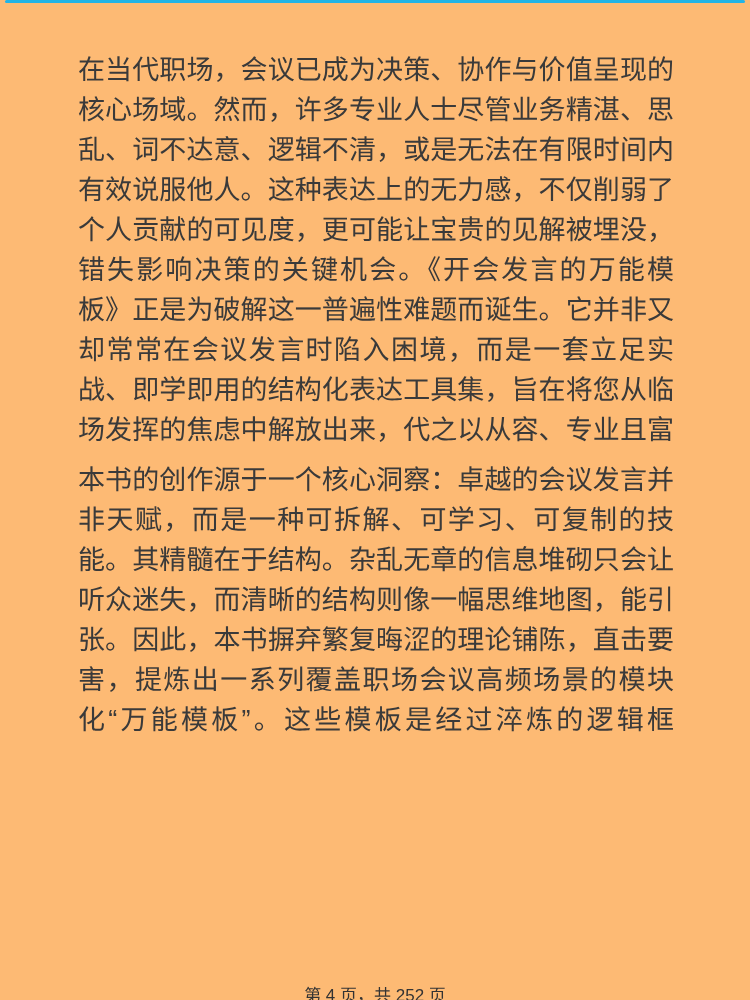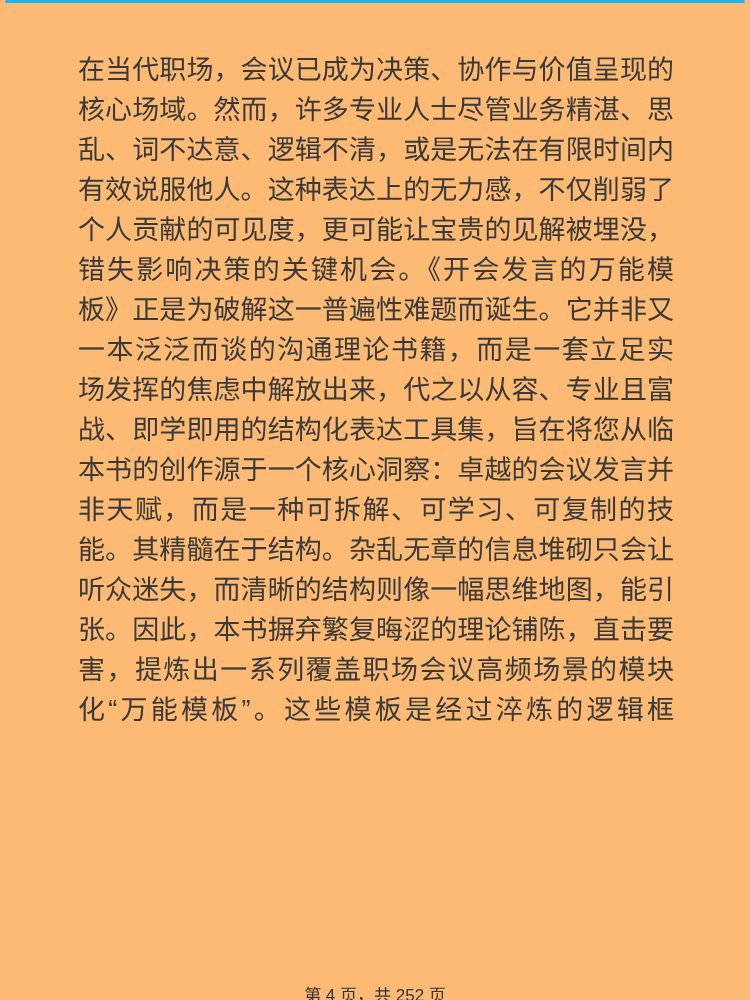--- a/index.html
+++ b/index.html
@@ -28,21 +28,21 @@
     position: absolute;
     top: 50px;
     left: 78px;
     width: 596px;
     font-size: 27px;
     line-height: 40px;
     color: #3a3a3a;
     letter-spacing: 0;
   }
   .paragraph { margin: 0; padding: 0; }
-  .paragraph + .paragraph { }
+  .paragraph + .paragraph { margin-top: 10px; }
   .line {
     height: 40px;
     overflow: hidden;
     text-align: justify;
     text-align-last: justify;
   }
   .line--end {
     text-align: left;
     text-align-last: left;
   }
@@ -67,23 +67,23 @@
   <main class="content">
 
     <section class="paragraph">
       <div class="line">在当代职场，会议已成为决策、协作与价值呈现的</div>
       <div class="line">核心场域。然而，许多专业人士尽管业务精湛、思</div>
       <div class="line">乱、词不达意、逻辑不清，或是无法在有限时间内</div>
       <div class="line">有效说服他人。这种表达上的无力感，不仅削弱了</div>
       <div class="line">个人贡献的可见度，更可能让宝贵的见解被埋没，</div>
       <div class="line">错失影响决策的关键机会。《开会发言的万能模</div>
       <div class="line">板》正是为破解这一普遍性难题而诞生。它并非又</div>
-      <div class="line">一本泛泛而谈的沟通理论书籍，而是一套立足实</div>
+      <div class="line">却常常在会议发言时陷入困境，而是一套立足实</div>
+      <div class="line">战、即学即用的结构化表达工具集，旨在将您从临</div>
       <div class="line">场发挥的焦虑中解放出来，代之以从容、专业且富</div>
-      <div class="line">战、即学即用的结构化表达工具集，旨在将您从临</div>
     </section>
 
     <section class="paragraph">
       <div class="line">本书的创作源于一个核心洞察：卓越的会议发言并</div>
       <div class="line">非天赋，而是一种可拆解、可学习、可复制的技</div>
       <div class="line">能。其精髓在于结构。杂乱无章的信息堆砌只会让</div>
       <div class="line">听众迷失，而清晰的结构则像一幅思维地图，能引</div>
       <div class="line">张。因此，本书摒弃繁复晦涩的理论铺陈，直击要</div>
       <div class="line">害，提炼出一系列覆盖职场会议高频场景的模块</div>
       <div class="line">化“万能模板”。这些模板是经过淬炼的逻辑框</div>

